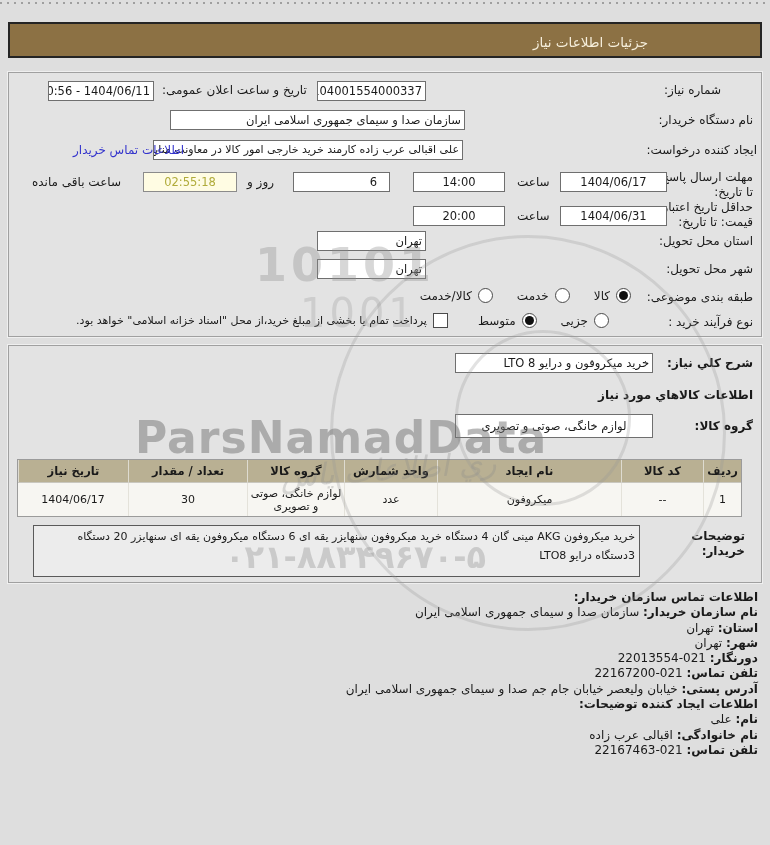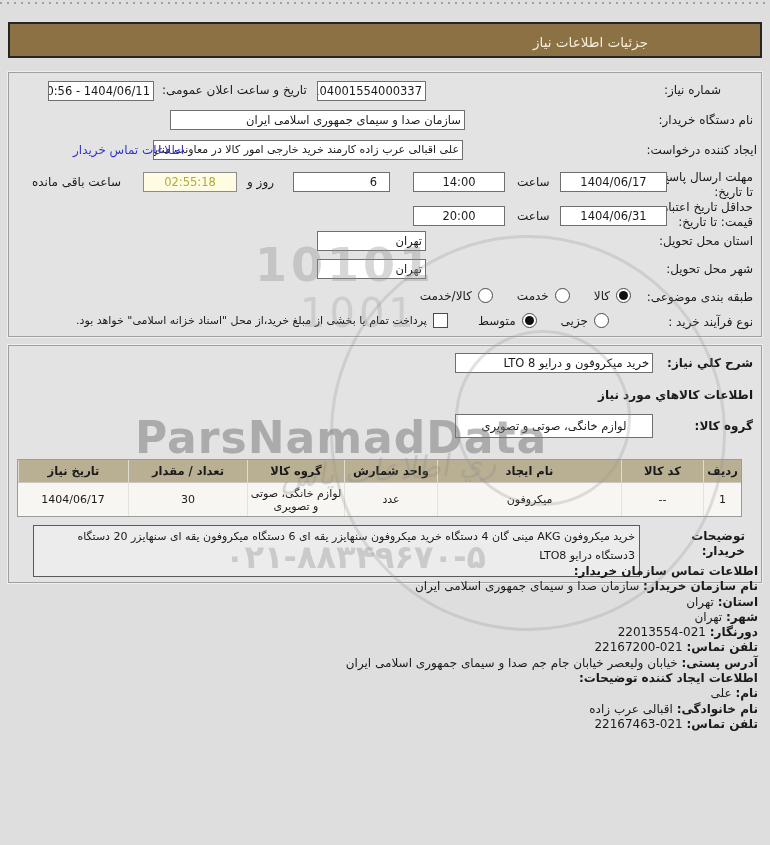--- a/index.html
+++ b/index.html
@@ -40,21 +40,21 @@
     border:1px solid #9b9b9b;background:#f7f6f2;direction:rtl;}
   .th{background:#b9b093;font-weight:bold;font-size:11.5px;height:22px;display:flex;
     align-items:center;justify-content:center;border-left:1px solid #dedbd0;}
   .th:last-child{border-left:none;}
   .td{font-size:11px;min-height:34px;display:flex;align-items:center;justify-content:center;
     text-align:center;border-left:1px solid #e4e2da;border-top:1px solid #c9c7bf;padding:1px 2px;box-sizing:border-box;}
   .td:last-child{border-left:none;}
   .descbox{position:absolute;top:179px;right:121px;left:24px;height:52px;background:#ececec;
     border:1px solid #5a5a5a;font-size:11px;line-height:19px;padding:1px 4px;box-sizing:border-box;}
   .descbox .l2{text-align:right;padding-left:180px;direction:rtl;}
-  .sec3{position:absolute;top:564px;right:12px;left:12px;font-size:12px;line-height:15.3px;text-align:right;}
+  .sec3{position:absolute;top:590px;right:12px;left:12px;font-size:12px;line-height:15.3px;text-align:right;}
   .cline b{font-weight:bold;}
   .wm{position:absolute;pointer-events:none;z-index:9;}
   .wm-circle{border:3px solid rgba(150,150,150,.28);border-radius:50%;}
   .ltr{direction:ltr;unicode-bidi:isolate;}
 </style>
 </head>
 <body>
 
 <div class="top-dots"></div>
 

